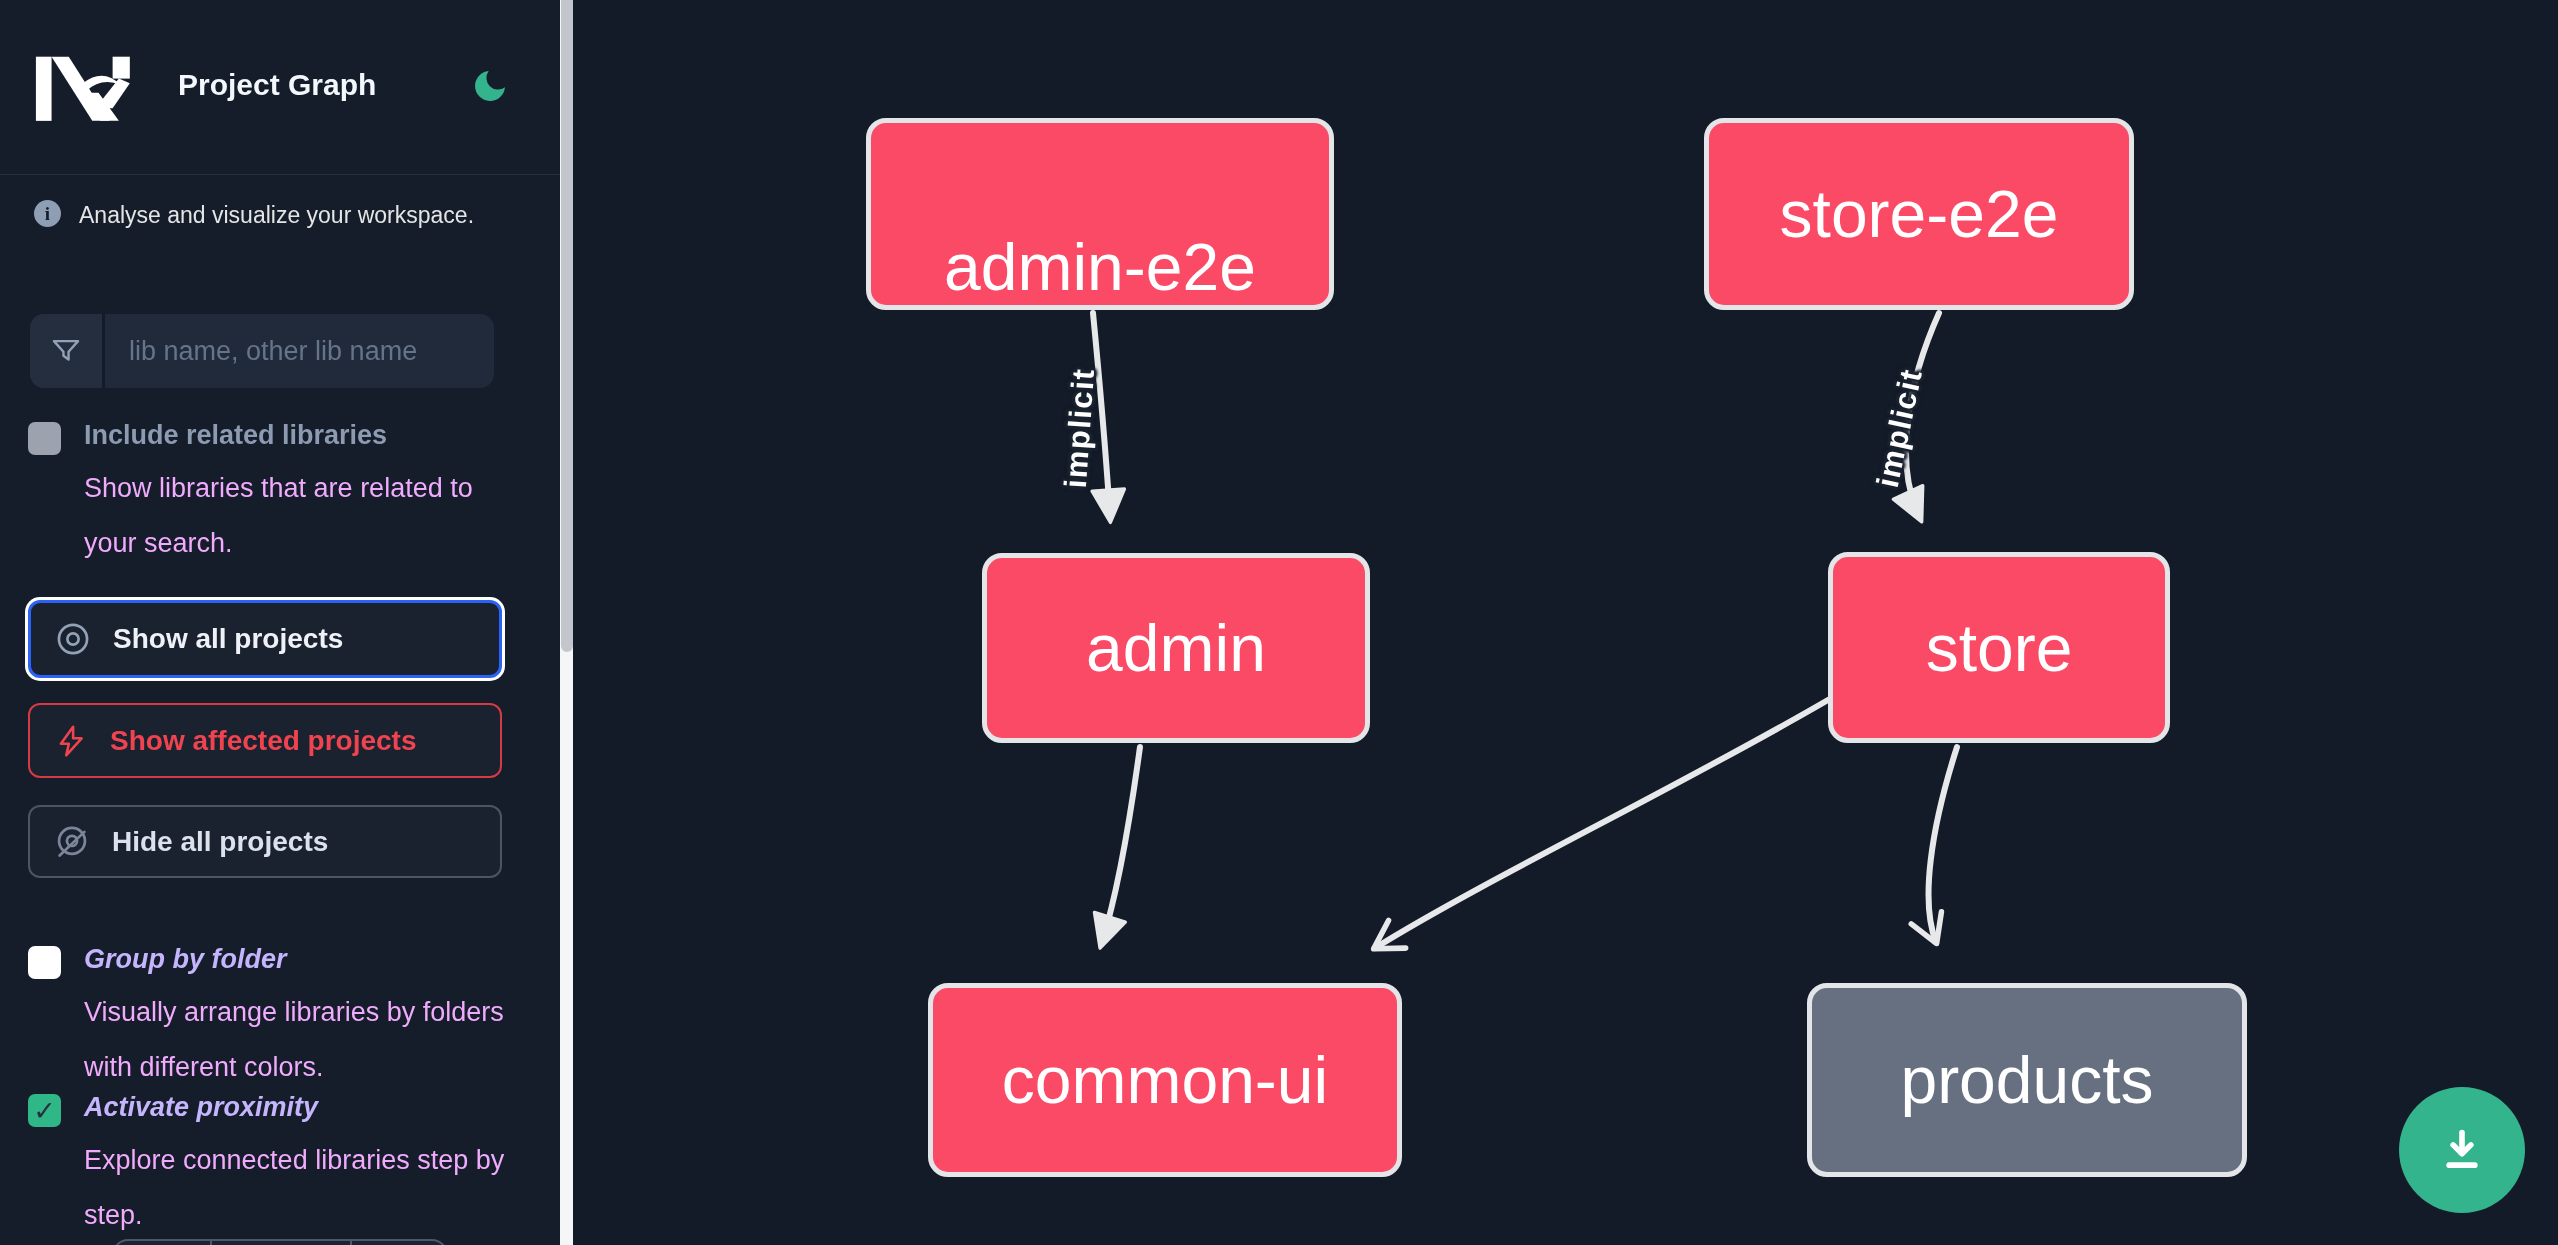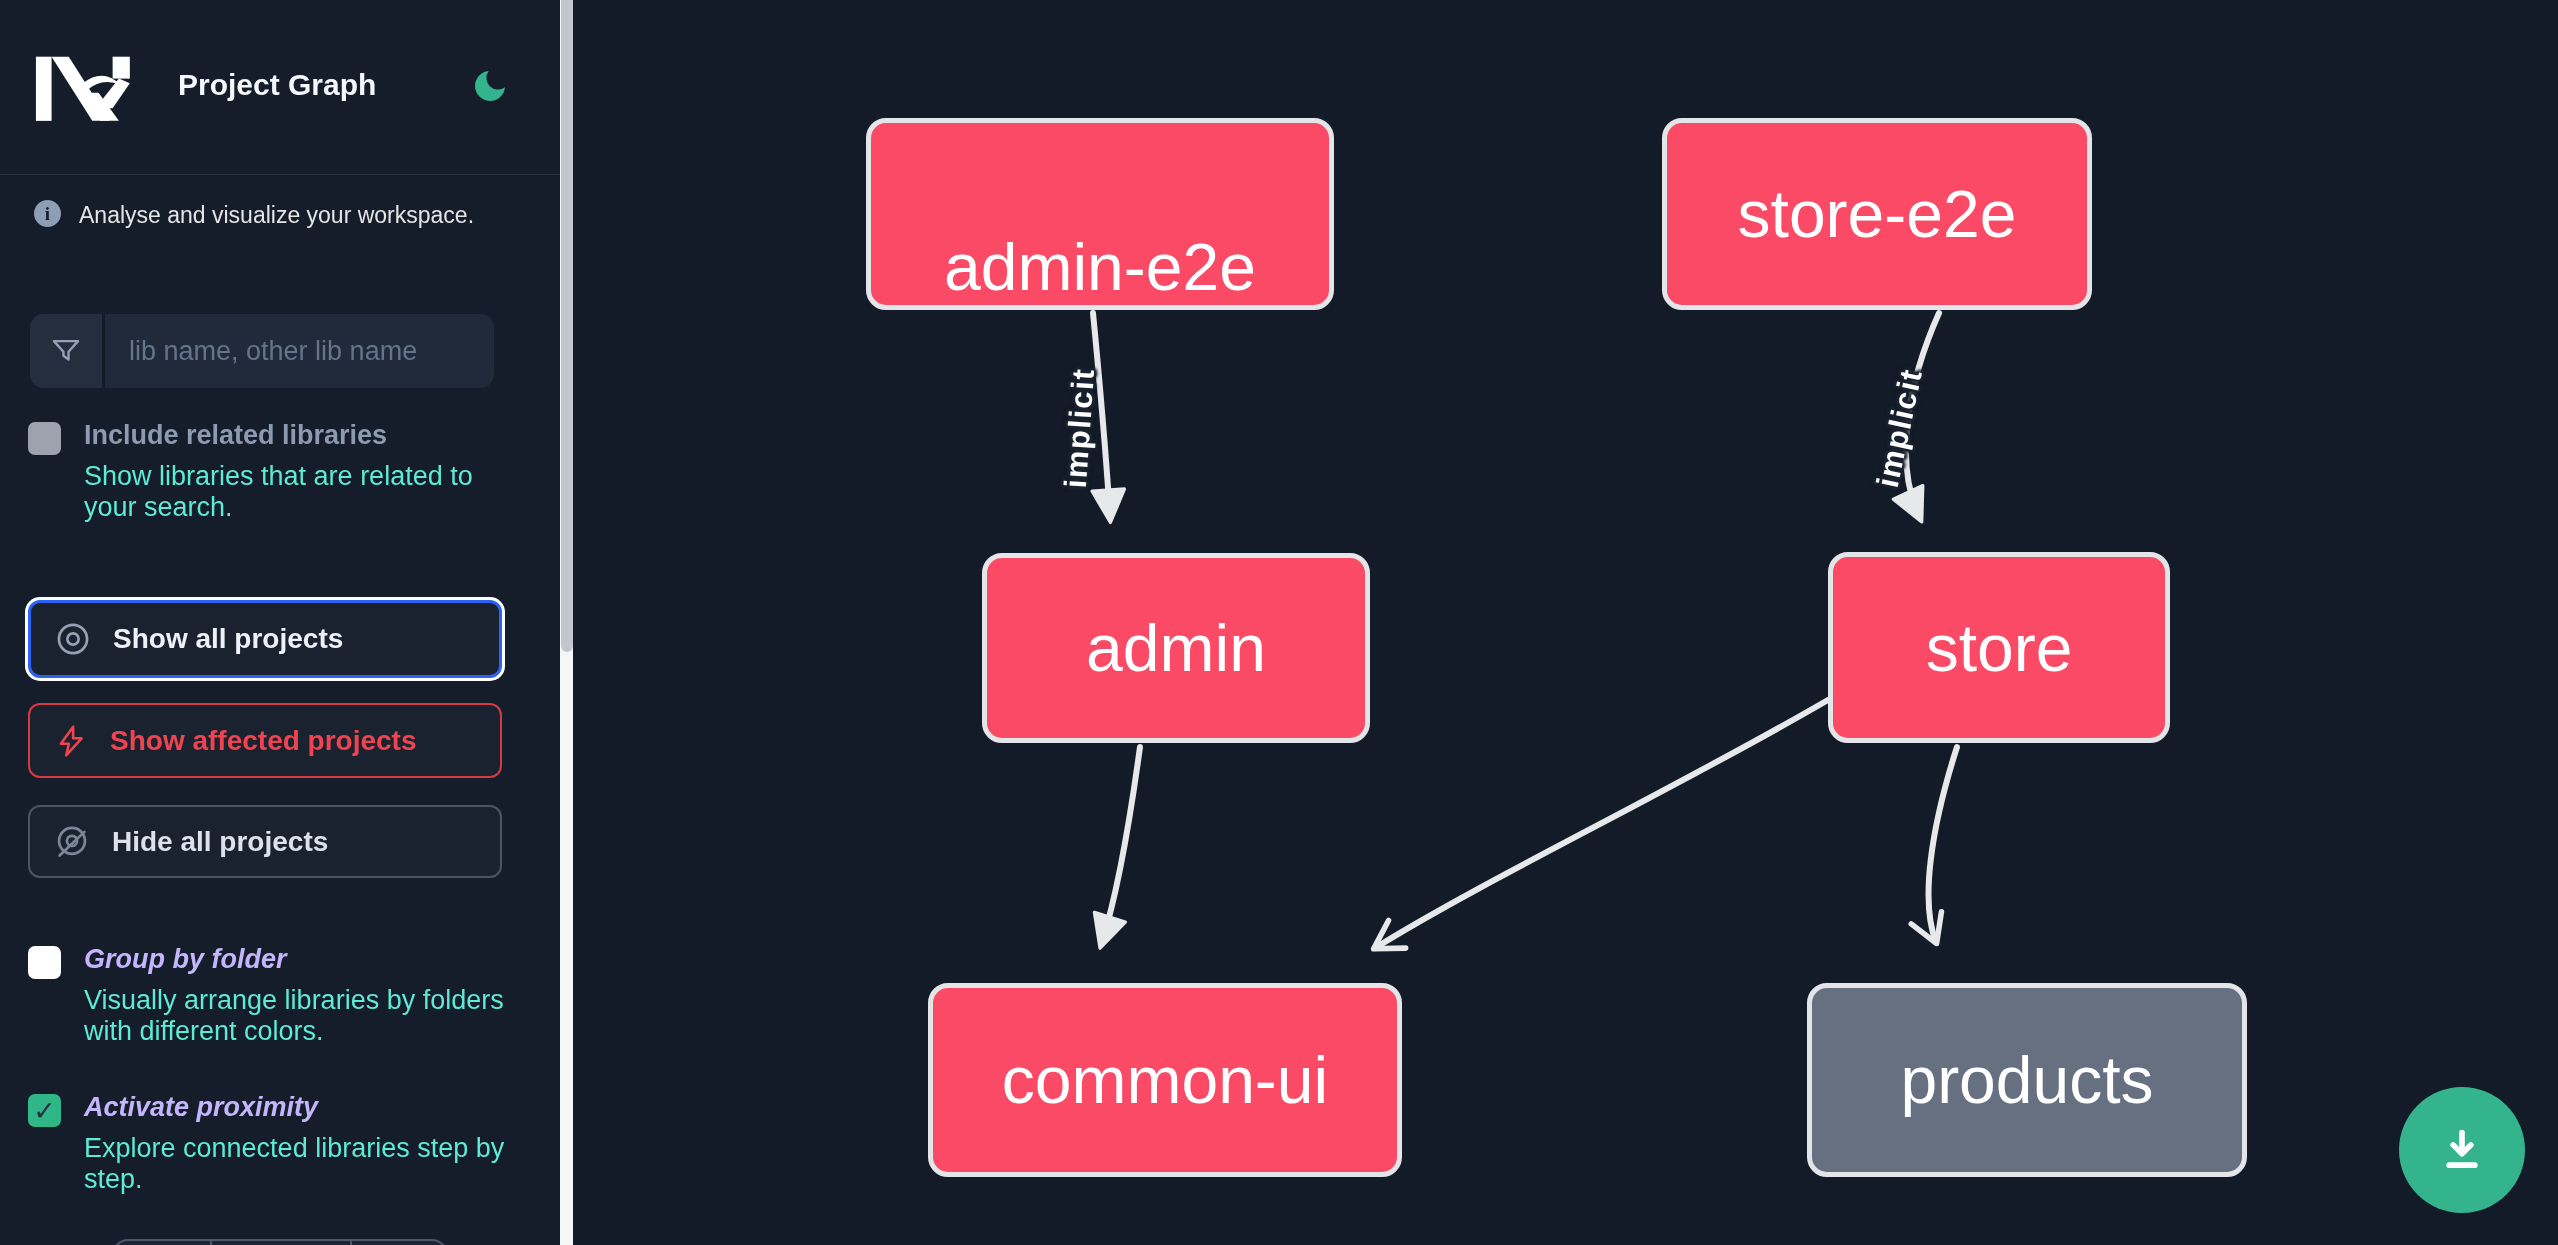--- a/index.html
+++ b/index.html
@@ -20,21 +20,21 @@
   .searchbar{position:absolute;left:30px;top:314px;width:464px;height:74px;background:#212a3a;border-radius:14px;display:flex;overflow:hidden;}
   .search-iconcell{width:72px;height:74px;background:#242e3e;border-right:3px solid #141b28;display:flex;align-items:center;justify-content:center;flex:0 0 auto;}
   .search-input{flex:1;background:transparent;border:none;outline:none;color:#cbd5e1;font-size:27px;padding:0 24px;font-family:"Liberation Sans","DejaVu Sans",sans-serif;}
   .search-input::placeholder{color:#64748b;}
   .cb-row{position:absolute;left:28px;width:470px;}
   .cb-box{position:absolute;left:0;top:2px;width:33px;height:33px;border-radius:7px;}
   .cb-gray{background:#9ca3af;}
   .cb-white{background:#ffffff;}
   .cb-green{background:#2fb787;display:flex;align-items:center;justify-content:center;color:#27303f;font-size:27px;font-weight:800;}
   .cb-label{margin-left:56px;font-size:27px;font-weight:600;}
-  .cb-desc{margin-left:56px;margin-top:10px;width:436px;font-size:27px;line-height:31px;color:#5eead4;}
+  .cb-desc{margin-left:56px;margin-top:10px;width:436px;font-size:27px;line-height:55px;color:#f0abfc;}
   .lbl-dim{color:#8c9bb1;}
   .lbl-light{color:#c4b5fd;font-style:italic;}
   .sb-btn{position:absolute;left:28px;width:474px;border-radius:12px;background:#1a2230;display:flex;align-items:center;gap:22px;padding:0 0 0 24px;font-size:28px;font-weight:600;cursor:pointer;box-sizing:border-box;font-family:"Liberation Sans","DejaVu Sans",sans-serif;}
   .btn-show-all{top:600px;height:78px;border:3px solid #2a63f6;box-shadow:0 0 0 3px #ffffff;color:#eef2f7;}
   .btn-affected{top:703px;height:75px;border:2px solid #d63a42;color:#ef4450;}
   .btn-hide{top:805px;height:73px;border:2px solid #4b5564;color:#dbe2ec;}
   .stepper-sliver{position:absolute;left:112px;top:1239px;width:332px;height:14px;background:#1b2433;border:2px solid #4d5868;border-bottom:none;border-radius:16px 16px 0 0;}
   .stepper-div{position:absolute;top:0;width:2px;height:12px;background:#4d5868;}
   
   .vscroll{position:absolute;left:560px;top:0;width:13px;height:1245px;background:#f5f6f7;}
@@ -156,21 +156,21 @@
     <path d="M1255,700 C1100,790 915,878 802,948" fill="none" stroke="#e7e8ea" stroke-width="6" stroke-linecap="round" marker-end="url(#chev)"></path>
     <path d="M1384,747 C1358,828 1347,902 1363,942" fill="none" stroke="#e7e8ea" stroke-width="6" stroke-linecap="round" marker-end="url(#chev)"></path>
   </svg>
 
   <div class="edge-label" style="left:440px;top:405px;transform:rotate(-86deg);">implicit</div>
   <div class="edge-label" style="left:1260px;top:405px;transform:rotate(-78deg);">implicit</div>
 
   <div class="gnode" style="left: 293px; top: 118px; width: 468px; height: 192px; background: rgb(250, 74, 102); align-items: flex-end;">
     <span>admin-e2e</span>
   </div>
-  <div class="gnode" style="left: 1089px; top: 118px; width: 430px; height: 192px; background: rgb(250, 74, 102);">
+  <div class="gnode" style="left: 1131px; top: 118px; width: 430px; height: 192px; background: rgb(250, 74, 102);">
     <span>store-e2e</span>
   </div>
   <div class="gnode" style="left: 409px; top: 553px; width: 388px; height: 190px; background: rgb(250, 74, 102);">
     <span>admin</span>
   </div>
   <div class="gnode" style="left: 355px; top: 983px; width: 474px; height: 194px; background: rgb(250, 74, 102);">
     <span>common-ui</span>
   </div>
   <div class="gnode" style="left: 1255px; top: 552px; width: 342px; height: 191px; background: rgb(250, 74, 102);">
     <span>store</span>

